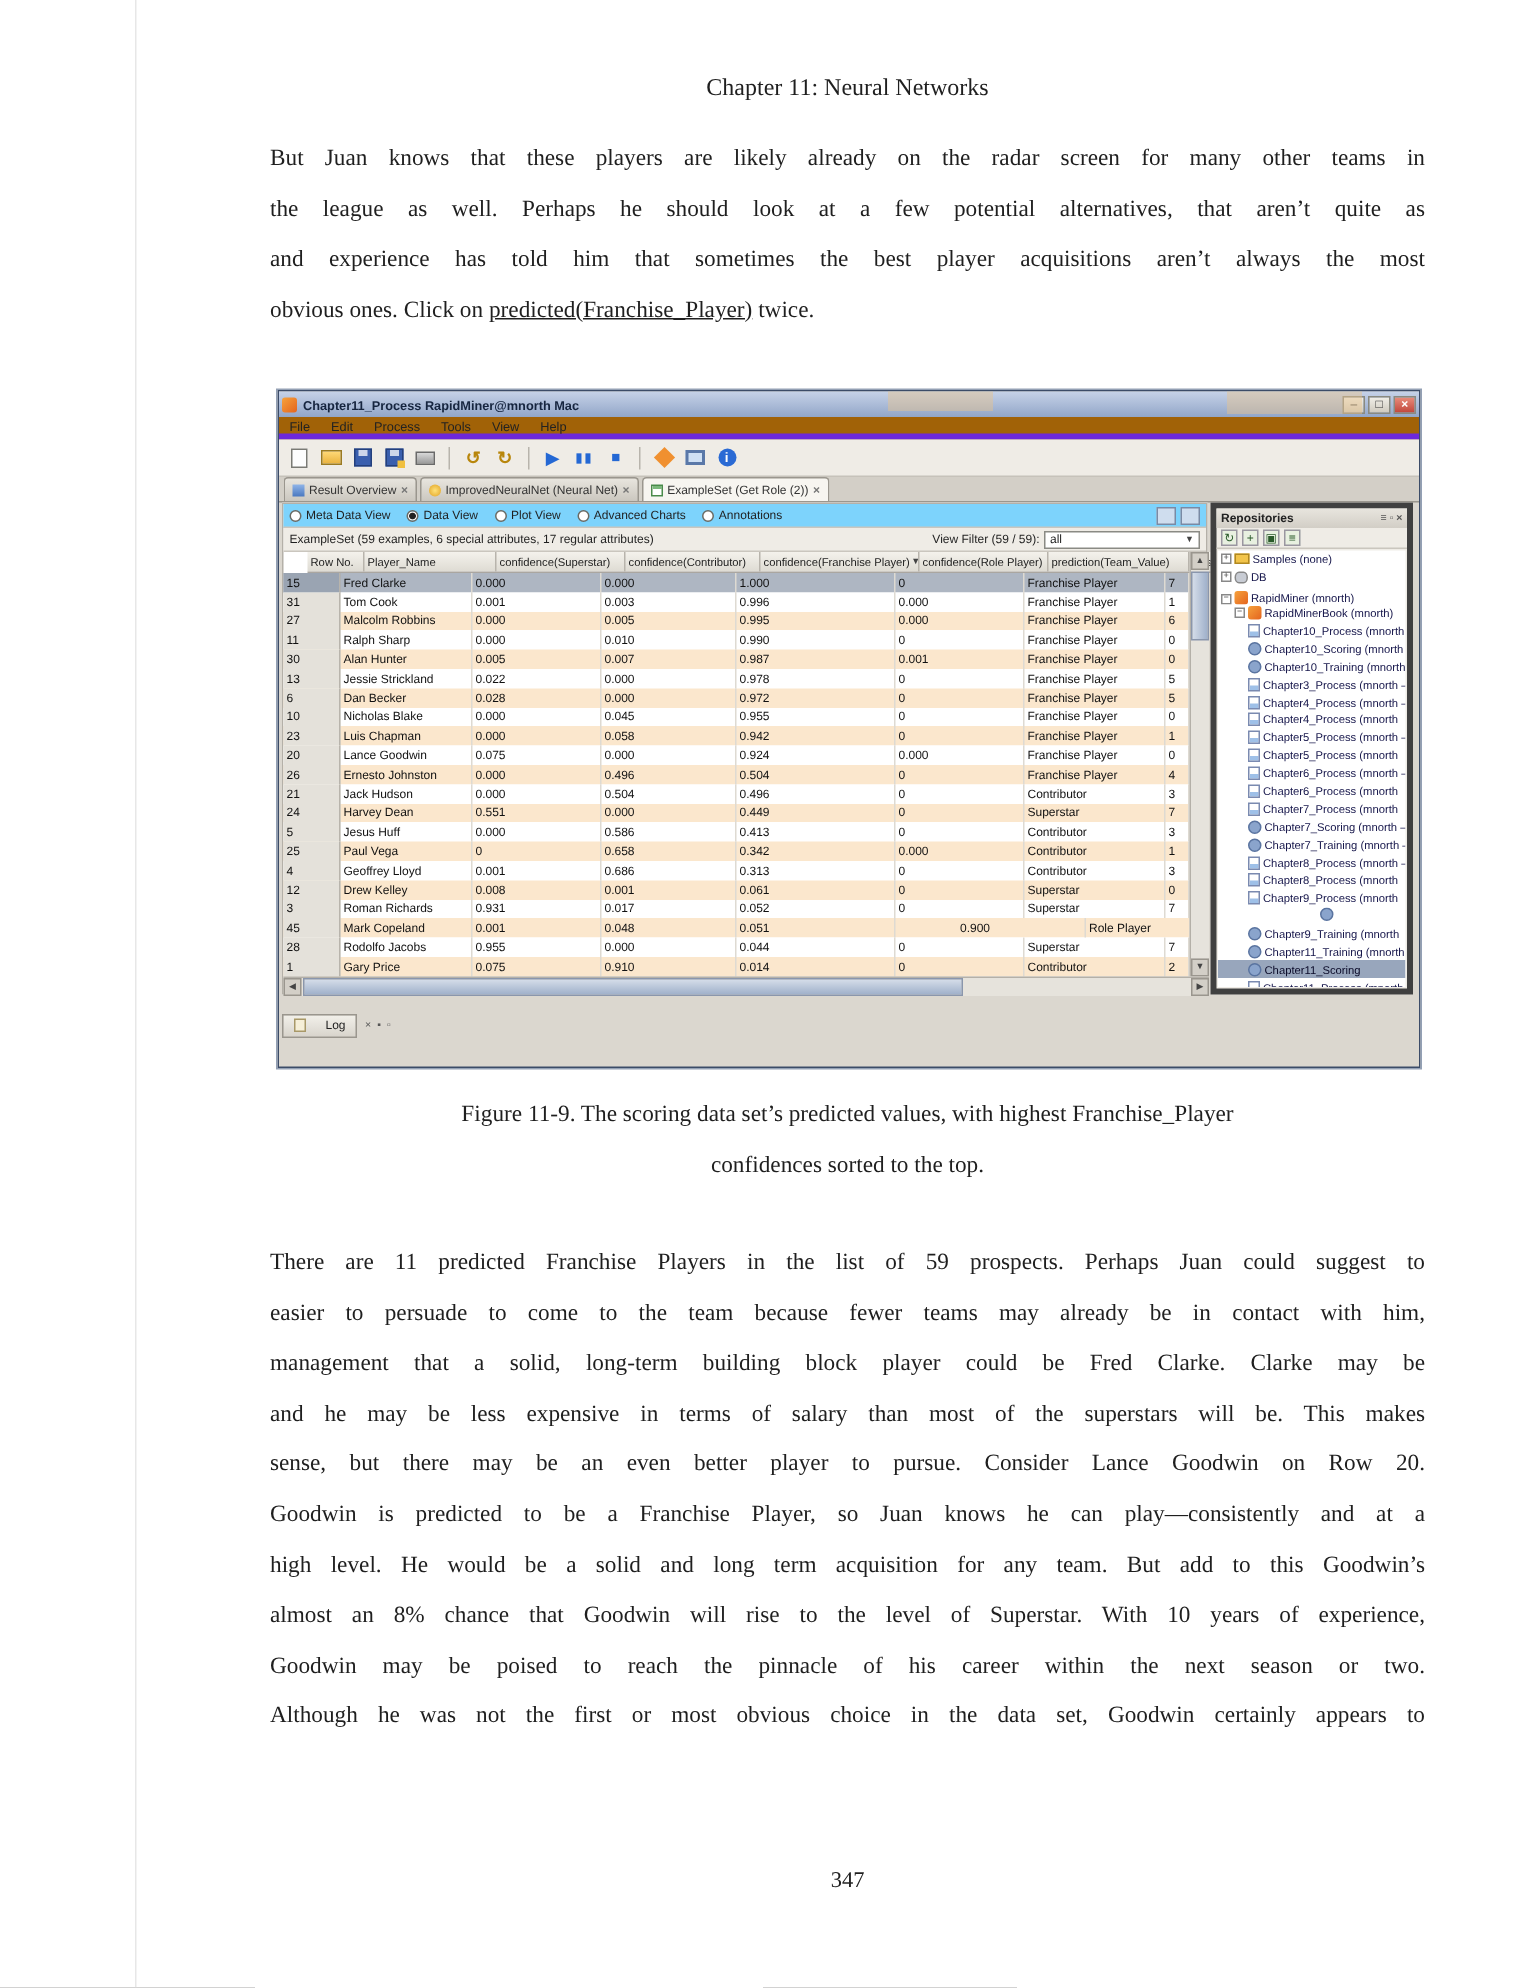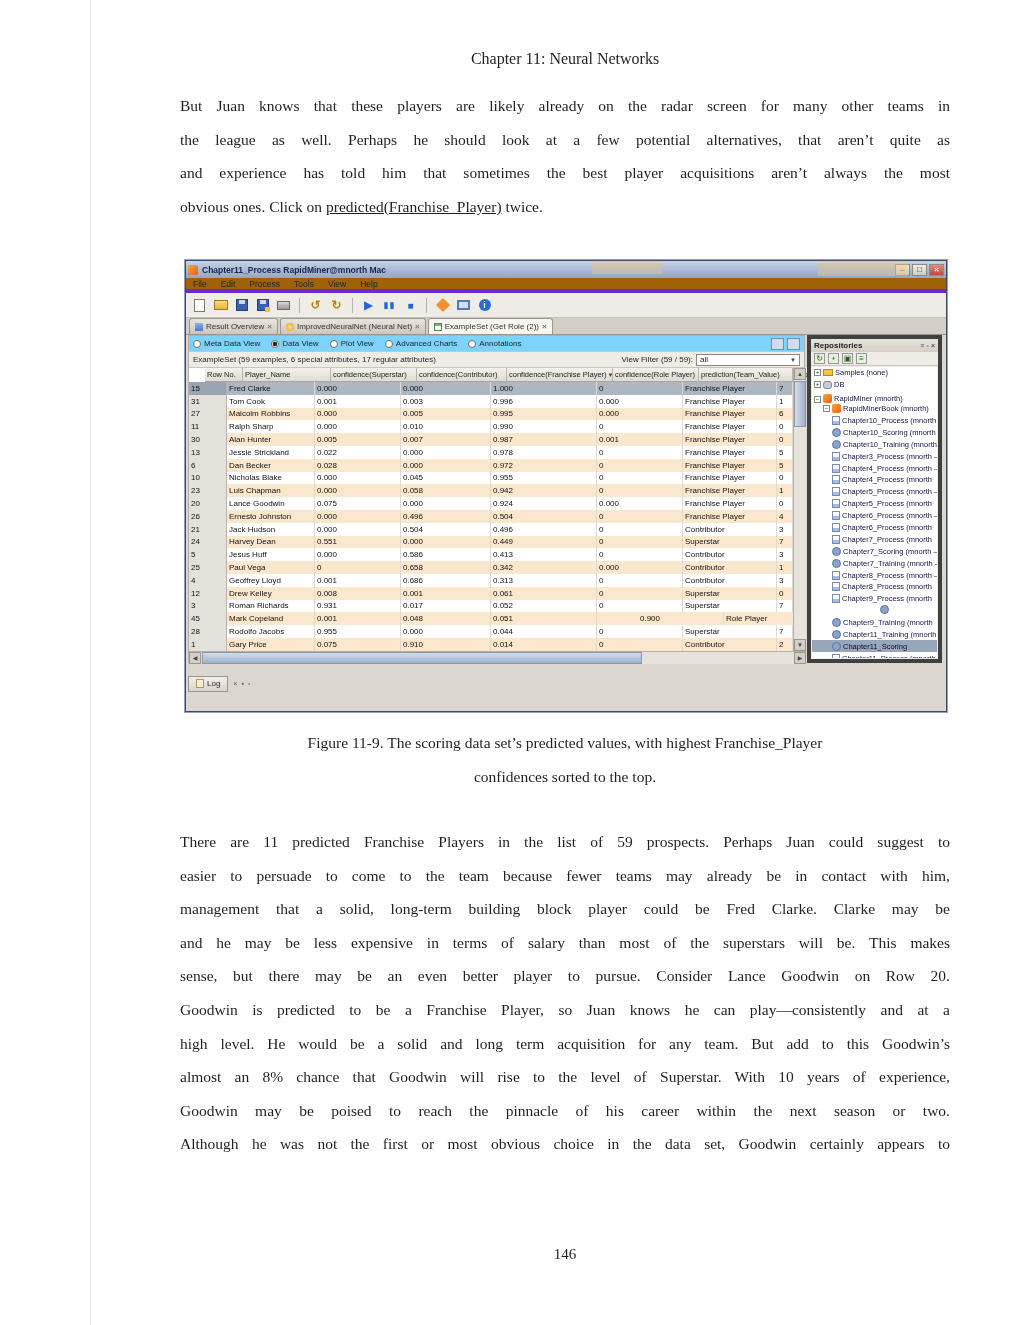--- a/index.html
+++ b/index.html
@@ -114,21 +114,21 @@
   .tree-item.sel { background:#98a6bc; color:#0a0a28; }
   .toggle { width:7px; height:7px; border:1px solid #888; background:#fff; font-size:6px; line-height:5px; text-align:center; color:#333; flex:none; }
   .ti-ico { flex:none; }
   .ic-folder { width:10px; height:7px; background:#f2c44a; border:1px solid #b08820; }
   .ic-db { width:9px; height:8px; background:#c8ccd4; border:1px solid #888; border-radius:3px/4px; }
   .ic-repo { width:9px; height:9px; background:linear-gradient(135deg,#f6a23c,#e4641e); border-radius:2px; }
   .ic-proc { width:8px; height:9px; background:#fff; border:1px solid #7a8ab0; box-shadow:inset 0 -3px 0 #9ec0e8; }
   .ic-gear { width:9px; height:9px; border-radius:50%; background:#8aa4cc; border:1px solid #5a74a0; }
 
   .logbar { position:absolute; left:2px; top:414px; width:756px; height:17px; display:flex; align-items:center; }
-  .log-tab { height:16px; display:flex; align-items:center; gap:3px; padding:0 7px; font-size:8px; color:#222;
+  .log-tab { height:16px; display:flex; align-items:center; gap:13px; padding:0 7px; font-size:8px; color:#222;
              background:linear-gradient(#f2f0ea,#d8d4cc); border:1px solid #9a968e; }
   .log-ico { width:8px; height:9px; background:#f6efd8; border:1px solid #a89868; }
   #logicons { display:flex; gap:4px; margin-left:5px; }
   .log-mini { font-size:7px; color:#555; }
 </style>
 </head>
 <body>
 
 <div class="sheet">
   <div class="scanline"></div>
@@ -660,14 +660,14 @@
       <div class="jline">management that a solid, long-term building block player could be Fred Clarke.  Clarke may be</div>
       <div class="jline">and he may be less expensive in terms of salary than most of the superstars will be.  This makes</div>
       <div class="jline">sense, but there may be an even better player to pursue.  Consider Lance Goodwin on Row 20.</div>
       <div class="jline">Goodwin is predicted to be a Franchise Player, so Juan knows he can play—consistently and at a</div>
       <div class="jline">high level.  He would be a solid and long term acquisition for any team.  But add to this Goodwin’s</div>
       <div class="jline">almost an 8% chance that Goodwin will rise to the level of Superstar.  With 10 years of experience,</div>
       <div class="jline">Goodwin may be poised to reach the pinnacle of his career within the next season or two.</div>
       <div class="jline">Although he was not the first or most obvious choice in the data set, Goodwin certainly appears to</div>
     </div>
 
-  <div class="pagenum">146</div>
+  <div class="pagenum">347</div>
 </div>
 
 </body></html>

